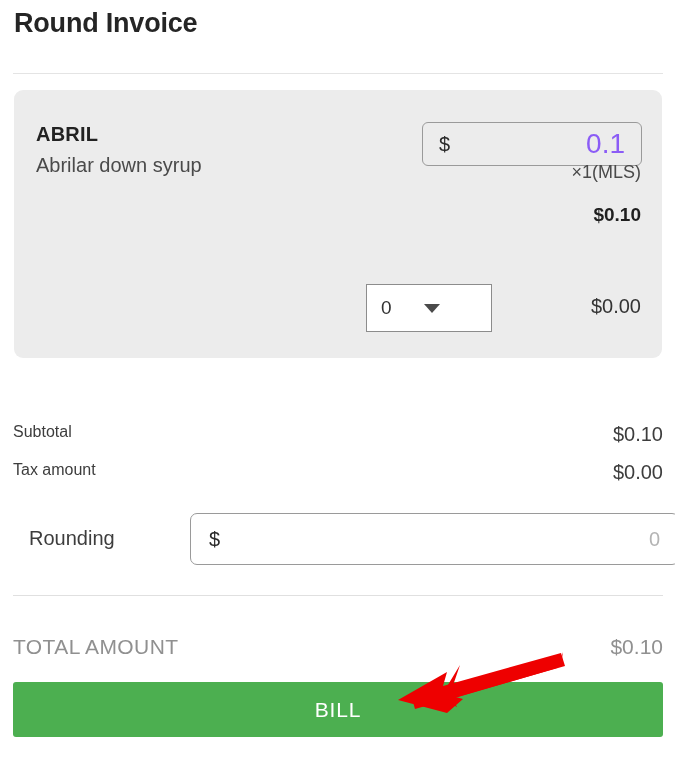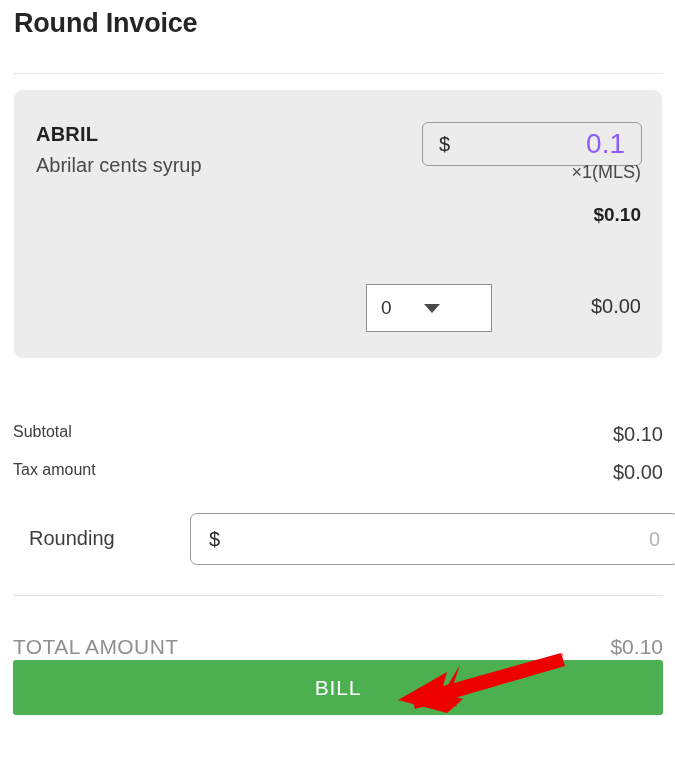--- a/index.html
+++ b/index.html
@@ -278,21 +278,21 @@
     position: absolute;
     right: 0;
     top: 0;
     font-size: 21px;
     color: #909090;
   }
 
   .bill-button {
     position: absolute;
     left: 13px;
-    top: 660px;
+    top: 682px;
     width: 650px;
     height: 55px;
     background: #4caf50;
     border: none;
     border-radius: 3px;
     color: #ffffff;
     font-size: 21px;
     font-family: "Liberation Sans", sans-serif;
     letter-spacing: 0.8px;
     cursor: pointer;
@@ -310,21 +310,21 @@
 </style>
 </head>
 <body>
 
 <div class="page-title">Round Invoice</div>
 <div class="header-divider"></div>
 
 <div class="item-card">
 
   <div class="item-name">ABRIL</div>
-  <div class="item-desc">Abrilar cents syrup</div>
+  <div class="item-desc">Abrilar down syrup</div>
 
   <div class="price-input">
     <span class="price-currency">$</span>
     <span class="price-value">0.1</span>
   </div>
 
   <div class="item-qty-unit">×1(MLS)</div>
   <div class="item-line-total">$0.10</div>
 
 

